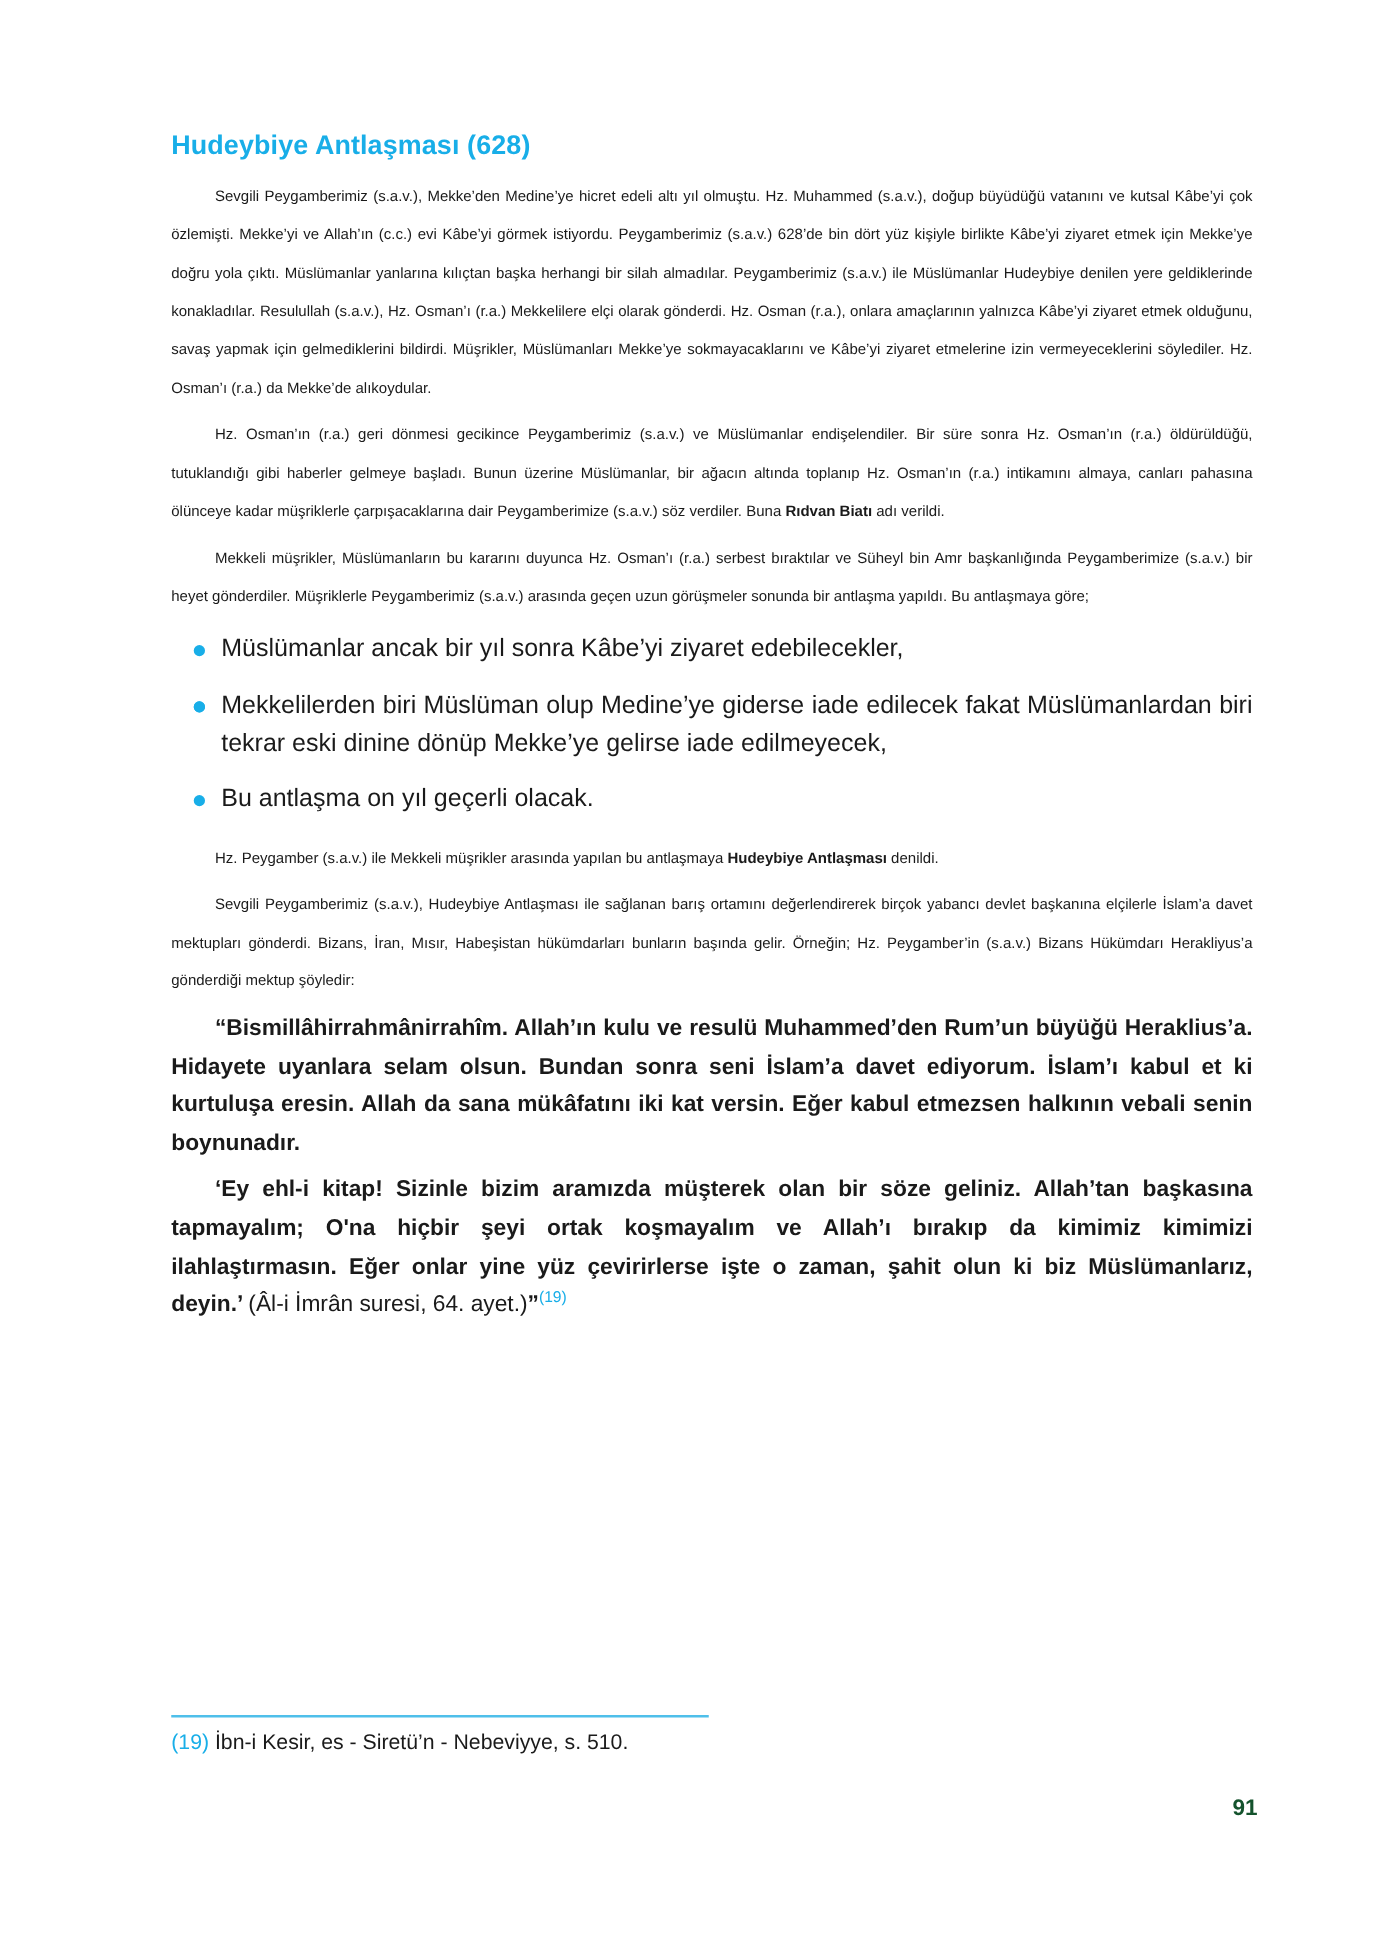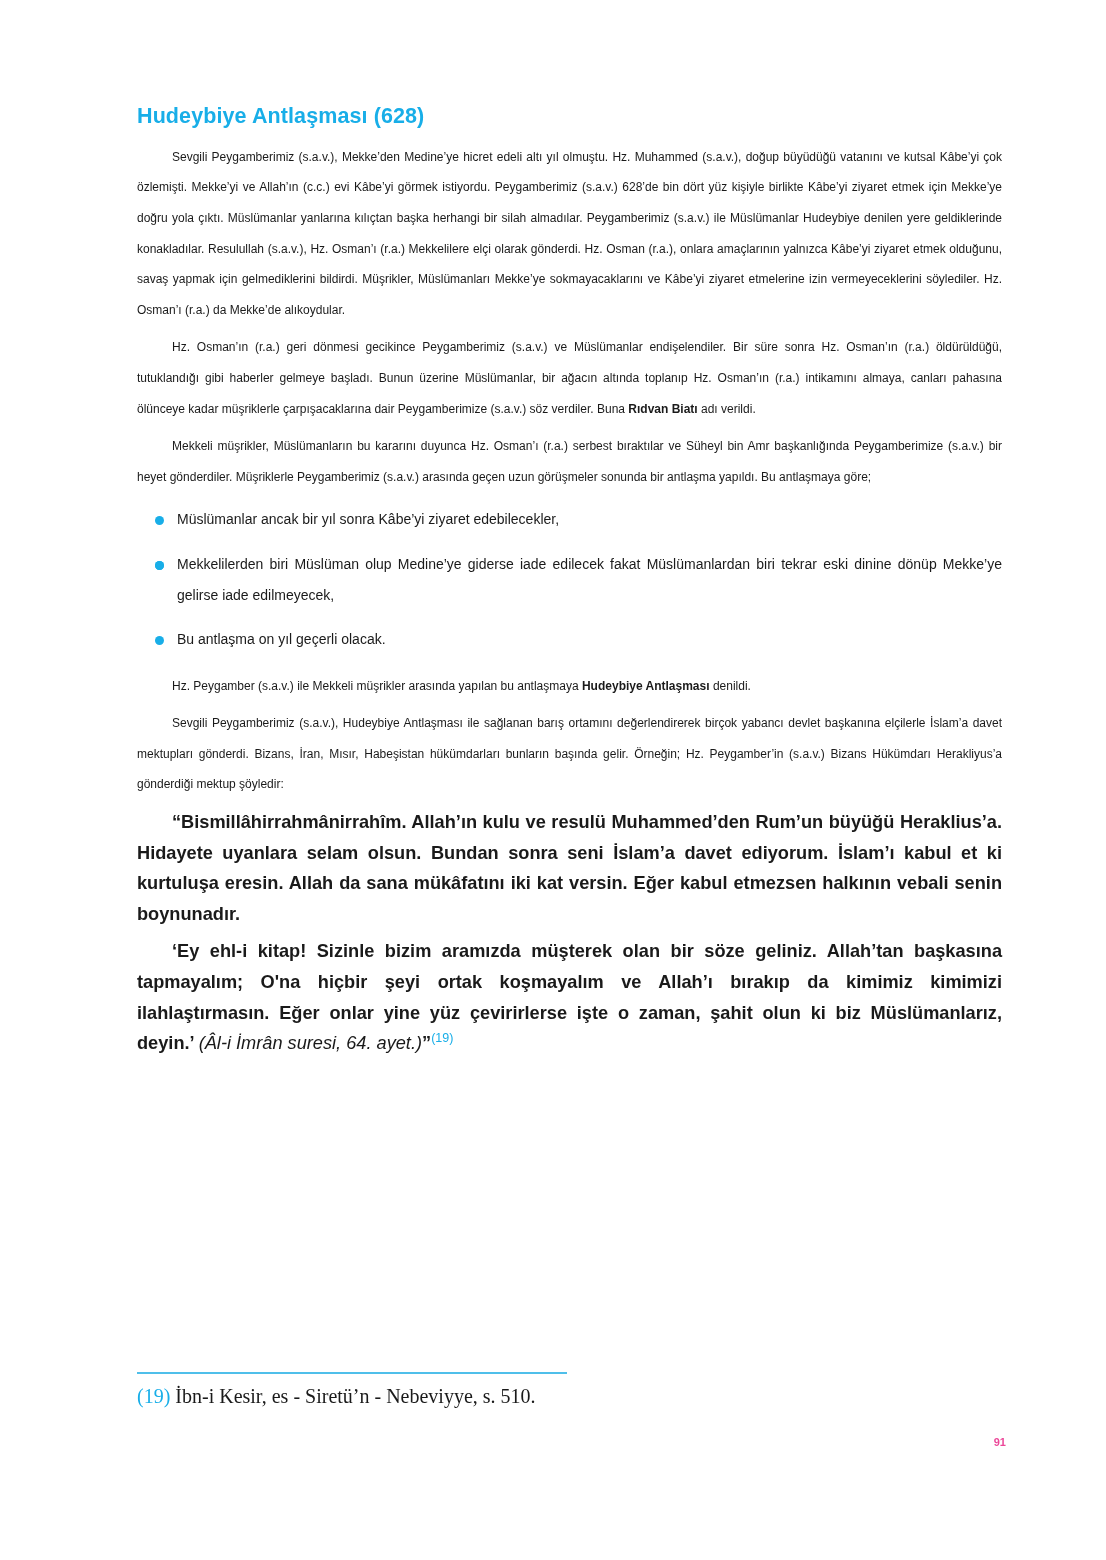--- a/index.html
+++ b/index.html
@@ -49,40 +49,39 @@
 
   .quote {
     font-weight: bold;
     font-size: 18.2px;
     line-height: 30.6px;
     text-align: justify;
     text-indent: 35px;
     margin: 0 0 7px 0;
   }
   .quote .src {
-    font-style: italic;
     font-weight: normal;
   }
   sup.fn {
     color: #18AEE8;
     font-size: 12.5px;
     font-weight: normal;
     vertical-align: super;
     line-height: 0;
   }
 
   ul.terms {
     list-style: none;
     margin: 12px 0 12px 0;
     padding: 0;
   }
   ul.terms li {
     position: relative;
     padding-left: 40px;
-    font-size: 14px;
+    font-size: 20px;
     line-height: 30.6px;
     margin-bottom: 14px;
     text-align: justify;
   }
   ul.terms li:last-child { margin-bottom: 16px; }
   ul.terms li .dot {
     position: absolute;
     left: 18px;
     top: 12px;
     width: 9px;
@@ -97,37 +96,36 @@
     top: 1372px;
     width: 470px;
   }
   .footnote-rule {
     width: 430px;
     height: 2px;
     background: #4FBFEA;
     margin-bottom: 9px;
   }
   .footnote {
-    font-size: 20px;
+    font-size: 17px;
     line-height: 1.3;
     color: #1a1a1a;
     white-space: nowrap;
-    font-family: Liberation Serif, serif;
   }
   .footnote .fnum {
     color: #18AEE8;
   }
 
   .page-number {
     position: absolute;
     right: 100px;
     top: 1436px;
-    font-size: 11px;
+    font-size: 18px;
     font-weight: bold;
-    color: #ec4899;
+    color: #14532d;
   }
 </style>
 </head>
 <body>
 
 <div class="page">
 
   <div class="content">
 
     <h1 class="section-title">Hudeybiye Antlaşması (628)</h1>

